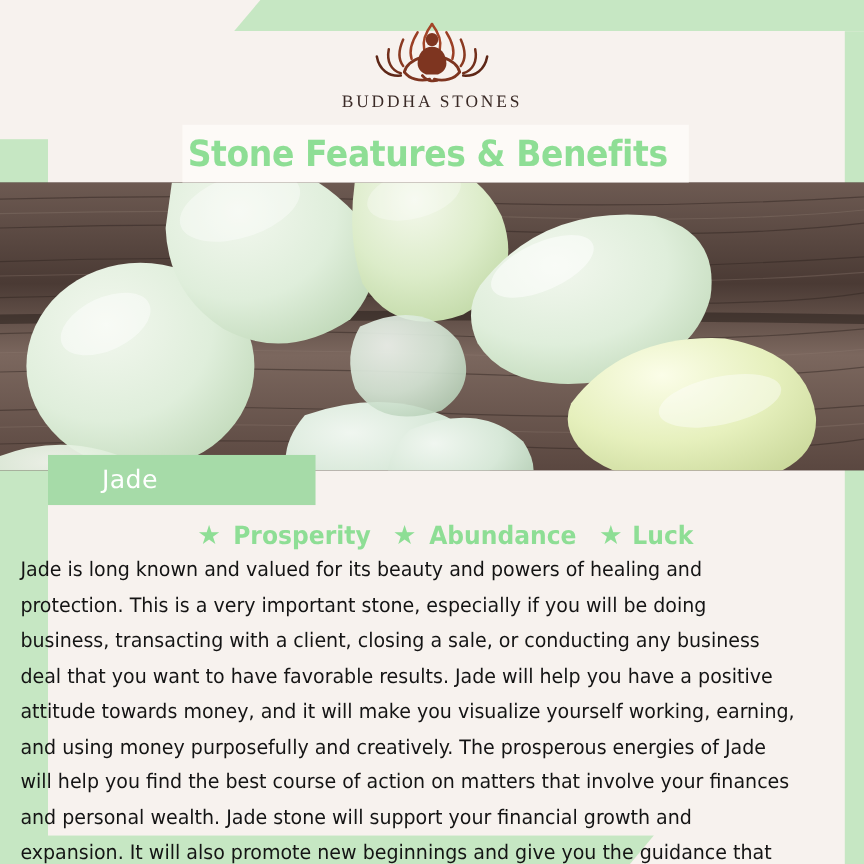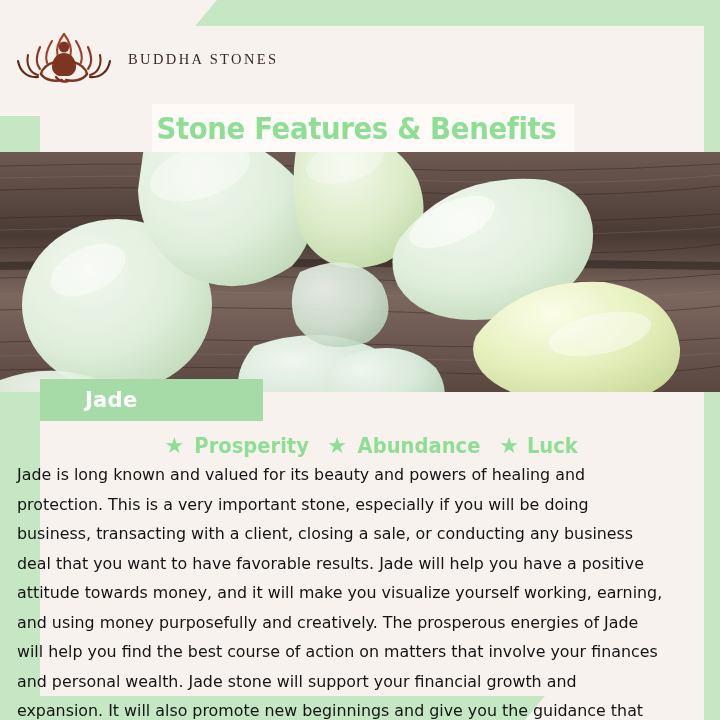--- a/index.html
+++ b/index.html
@@ -20,21 +20,21 @@
   #deco-right-band { top:26px; right:0; width:16px; height:694px; }
   #deco-left-band  { top:116px; left:0; width:40px; height:604px; }
   #deco-bottom-band {
     bottom:0; left:40px; width:505px; height:24px;
     clip-path: polygon(0 0, 100% 0, calc(100% - 20px) 100%, 0 100%);
   }
 
   
   #header {
     position:absolute; top:0; left:0; width:720px; height:104px;
-    display:flex; flex-direction:row; align-items:center; justify-content:flex-start;
+    display:flex; flex-direction:column; align-items:center; justify-content:flex-start;
     padding-top:14px;
     z-index:5;
   }
   #logo-mark { width:128px; height:62px; display:block; }
   #brand-name {
     font-family:"Liberation Serif", serif;
     font-size:14.5px; letter-spacing:2.4px; color:#3a2a26;
     margin-top:1px;
   }
 
@@ -68,21 +68,21 @@
   #stone-banner {
     position:absolute; top:379px; left:40px; width:628px; height:42px;
     background:#a6dba8;
     border-bottom-right-radius:0;
     display:flex; align-items:center;
     z-index:6;
     clip-path: polygon(0 0, 35.5% 0, 35.5% 100%, 0 100%);
   }
   #stone-name {
     font-family:"DejaVu Sans", sans-serif;
-    font-weight:700; font-size:21px; color:#ffffff;
+    font-weight:400; font-size:21px; color:#ffffff;
     margin-left:45px;
     letter-spacing:0.3px;
   }
 
   
   #keywords {
     position:absolute; top:430px; left:40px; width:664px; height:32px;
     display:flex; align-items:center; justify-content:center;
     gap:14px;
     z-index:5;

